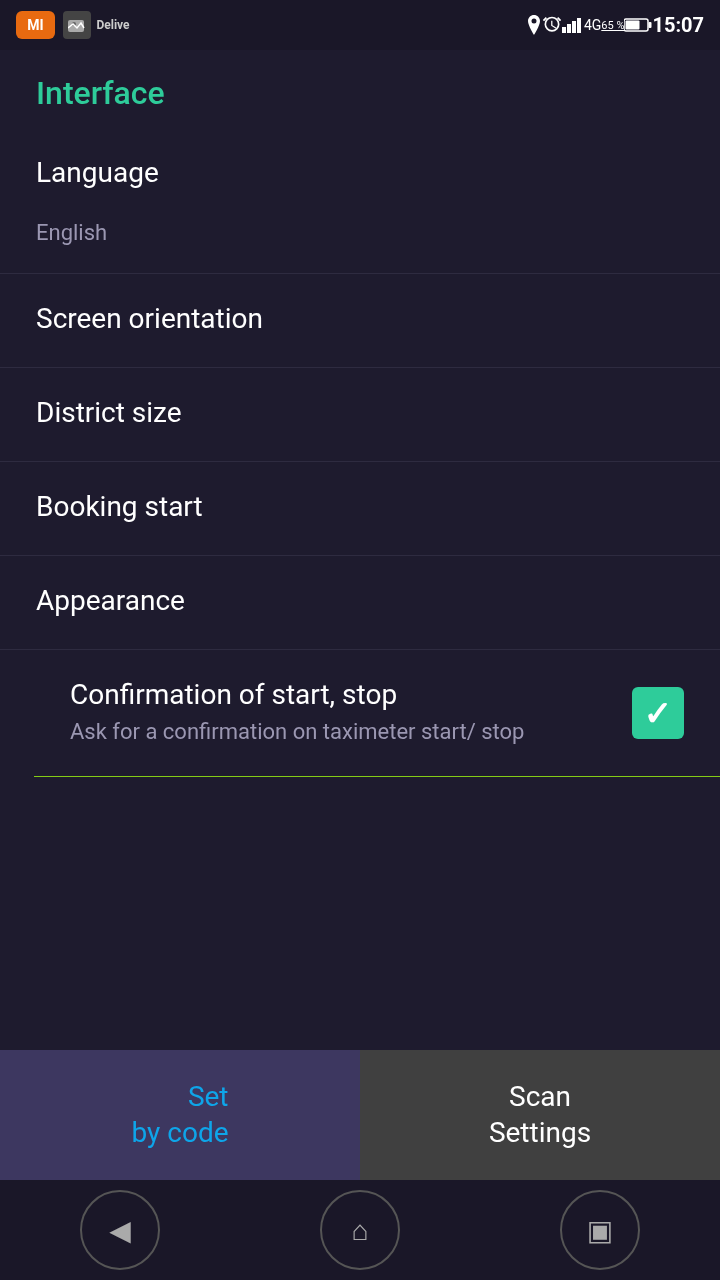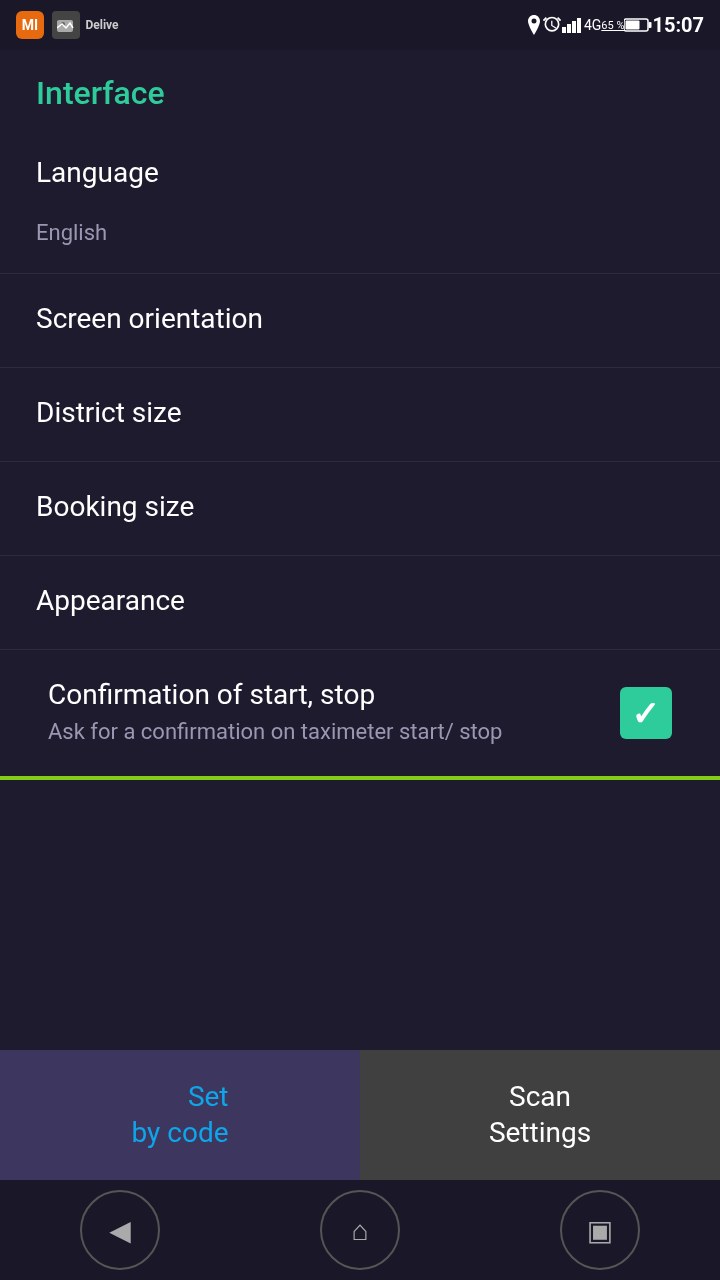--- a/index.html
+++ b/index.html
@@ -43,21 +43,21 @@
       color: #ffffff;
     }
 
     .status-time {
       font-size: 20px;
       font-weight: bold;
       color: #ffffff;
     }
 
     .app-icon {
-      width: 28px;
+      width: 39px;
       height: 28px;
       background: #ff6600;
       border-radius: 6px;
       display: flex;
       align-items: center;
       justify-content: center;
       font-size: 12px;
       font-weight: bold;
       color: white;
     }
@@ -119,27 +119,28 @@
       margin-bottom: 4px;
     }
 
     .menu-item-subtitle {
       font-size: 22px;
       color: #9b97b2;
       margin-top: 27px;
     }
 
     .menu-item-with-checkbox {
-      padding: 28px 48px;
-      border-bottom: 4px solid #84cc16;
+      padding: 28px 36px;
+      border-bottom: 1px solid #84cc16;
       cursor: pointer;
       display: flex;
       flex-direction: row;
       align-items: center;
       justify-content: space-between;
+      margin-left: 34px;
     }
 
     .menu-item-text-block {
       flex: 1;
       padding-right: 20px;
     }
 
     .menu-item-title-large {
       font-size: 28px;
       color: #ffffff;
@@ -306,21 +307,21 @@
 
   <div class="menu-item">
     <span class="menu-item-title">Screen orientation</span>
   </div>
 
   <div class="menu-item">
     <span class="menu-item-title">District size</span>
   </div>
 
   <div class="menu-item">
-    <span class="menu-item-title">Booking size</span>
+    <span class="menu-item-title">Booking start</span>
   </div>
 
   <div class="menu-item">
     <span class="menu-item-title">Appearance</span>
   </div>
 
   <div class="menu-item-with-checkbox">
     <div class="menu-item-text-block">
       <div class="menu-item-title-large">Confirmation of start, stop</div>
       <div class="menu-item-desc">Ask for a confirmation on taximeter start/ stop</div>

